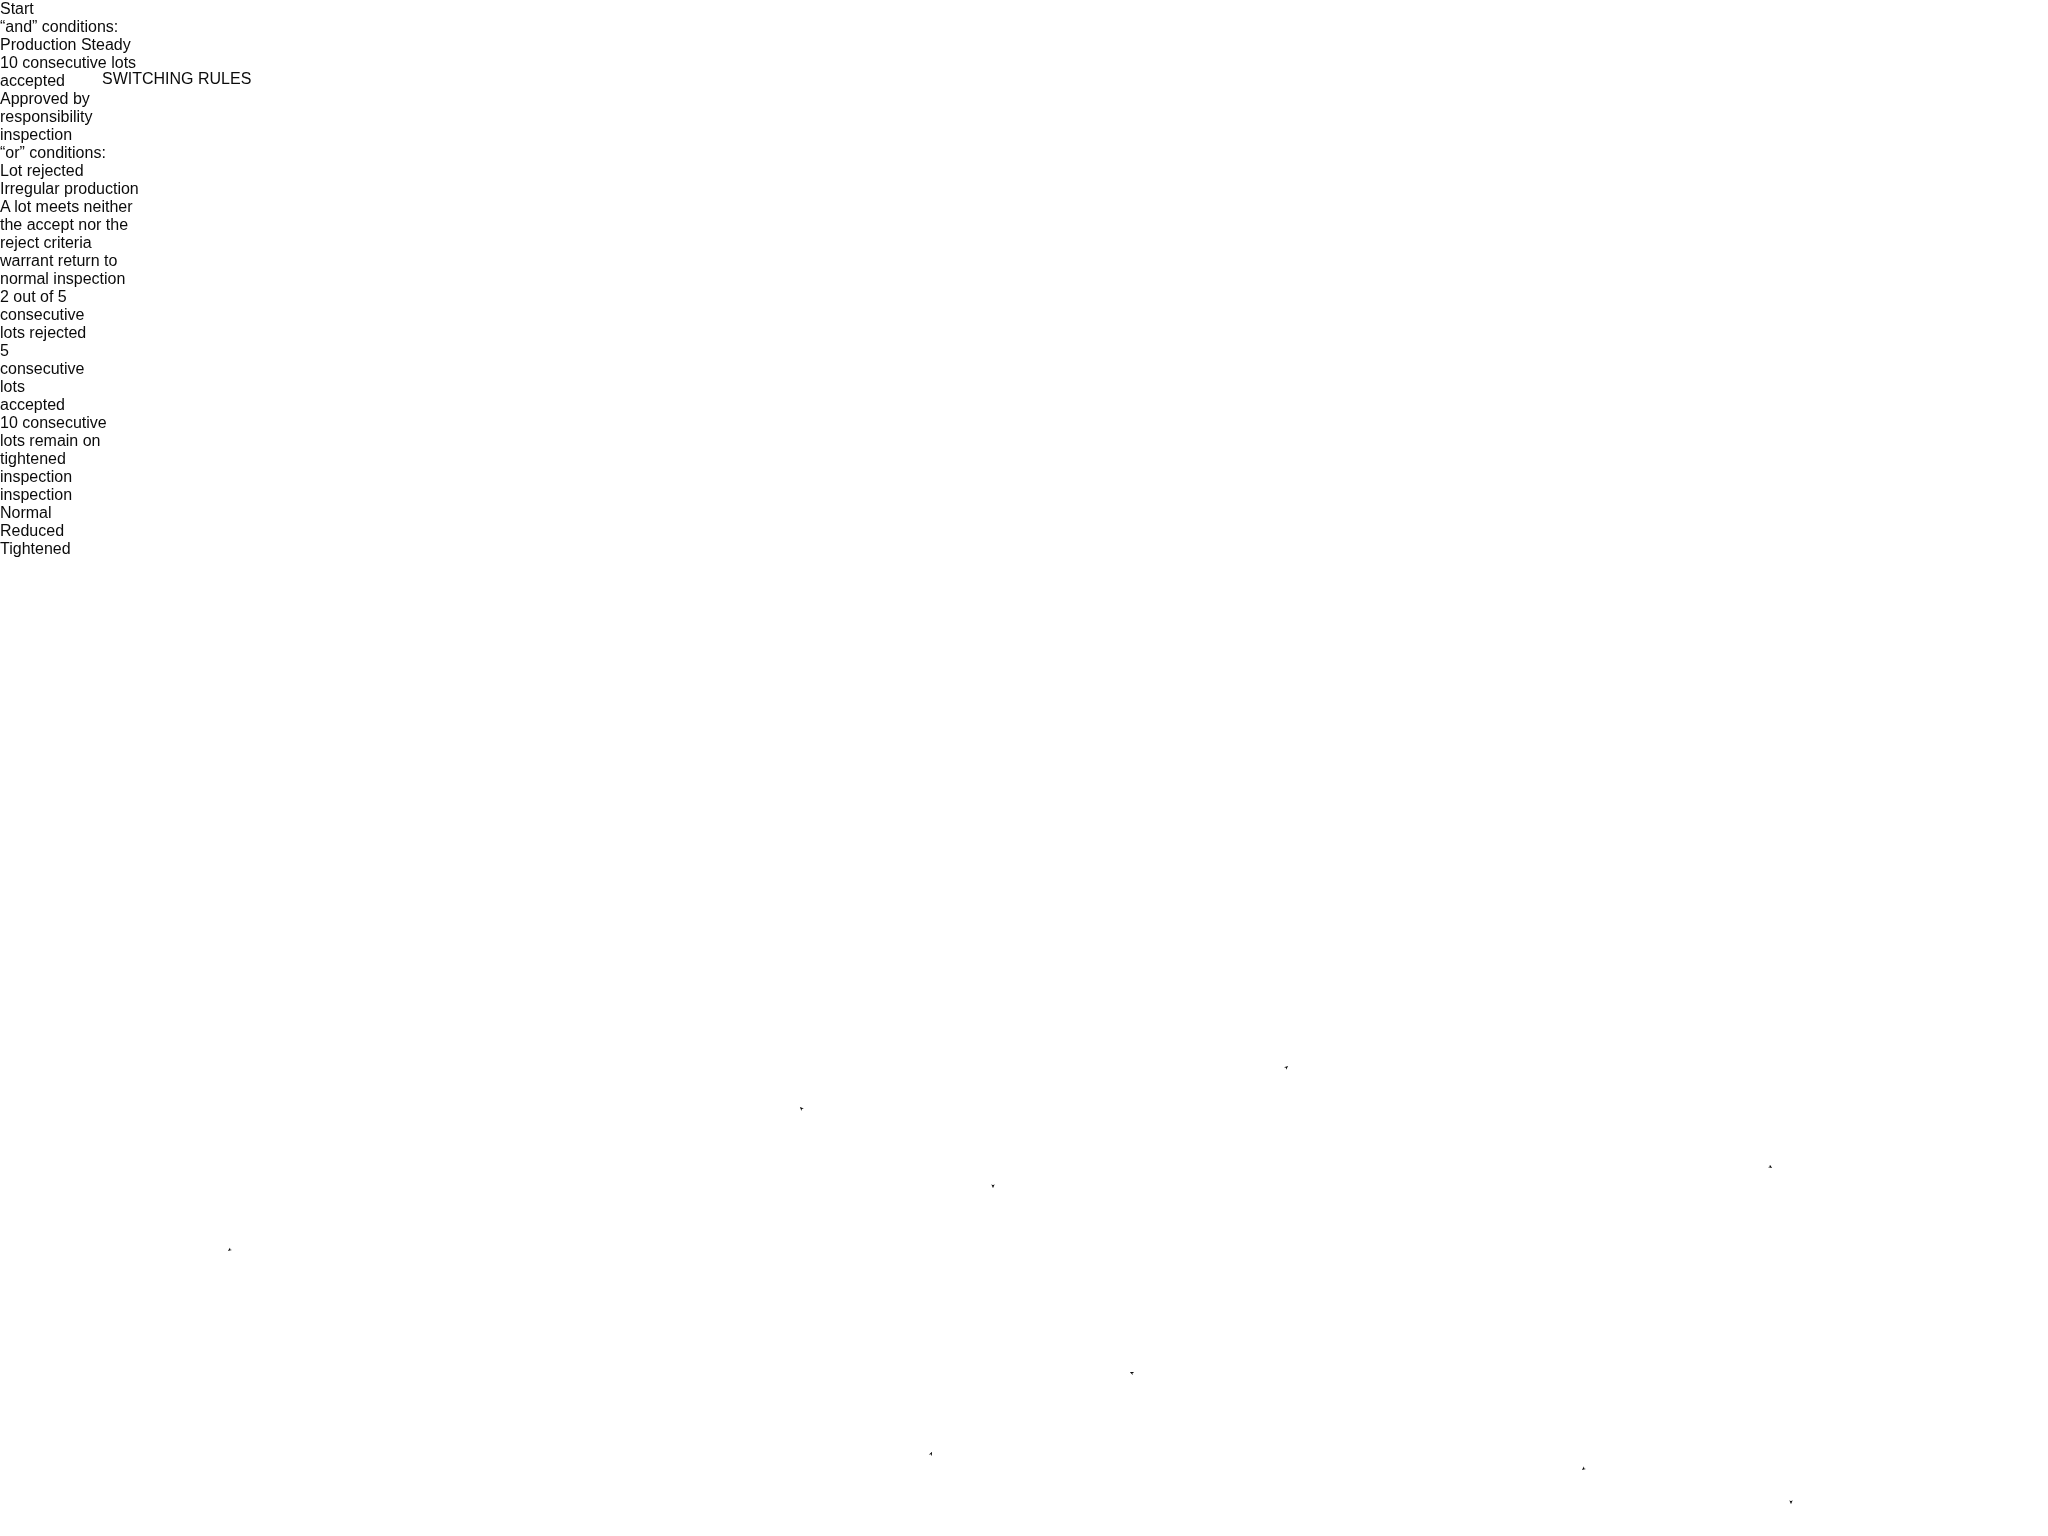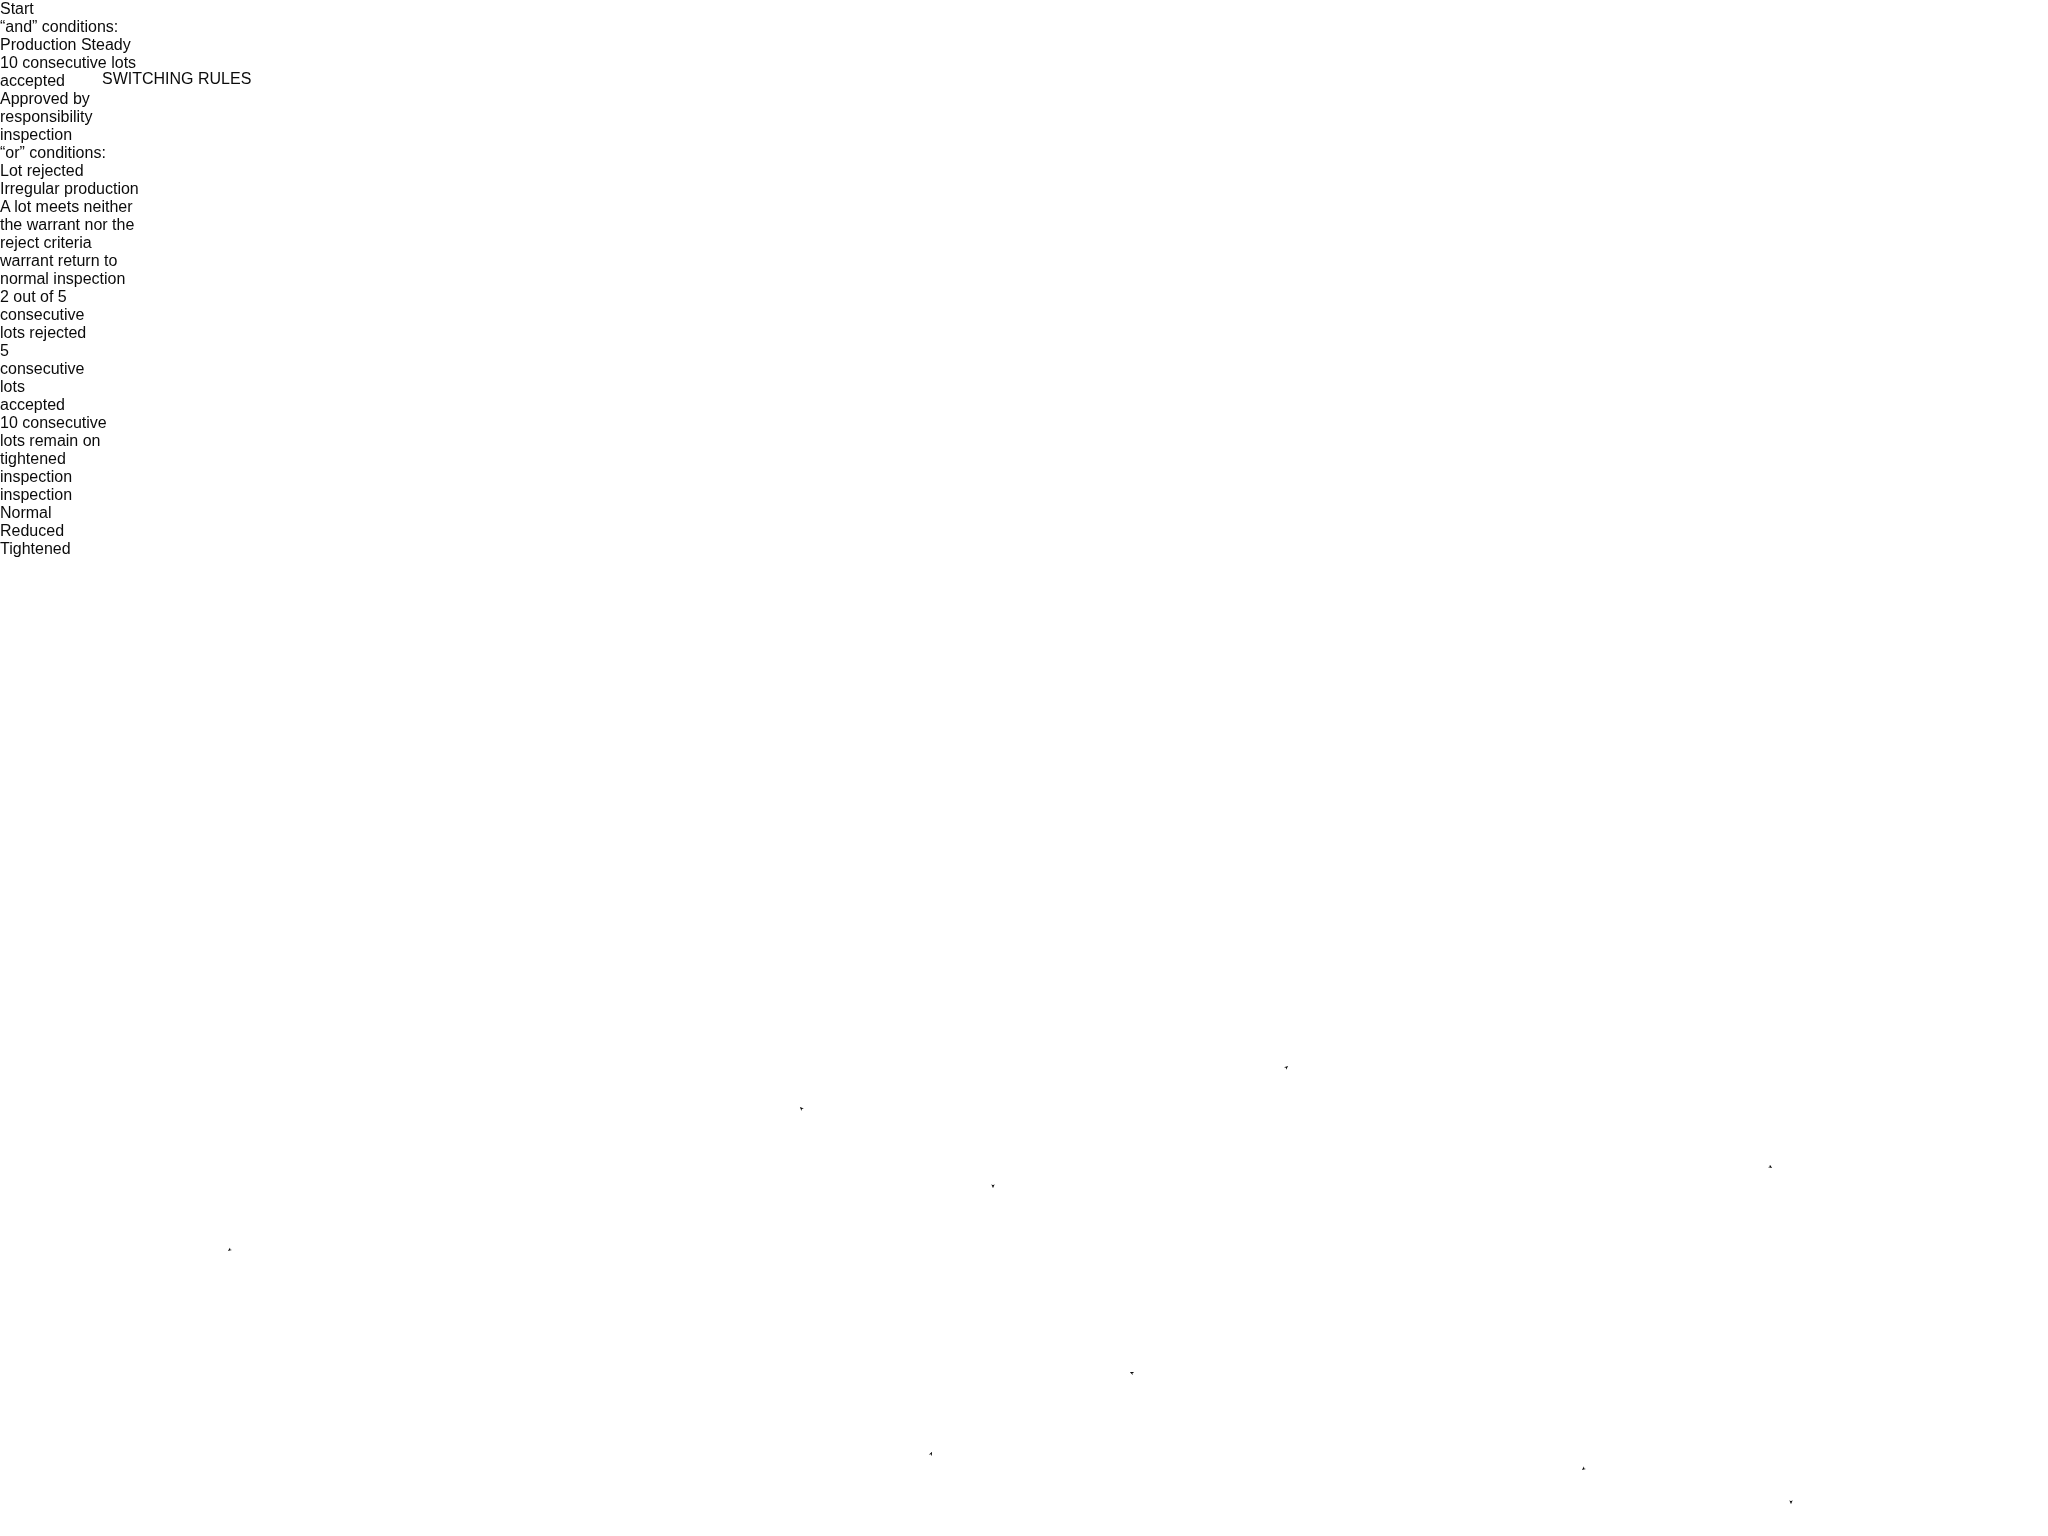--- a/index.html
+++ b/index.html
@@ -94,21 +94,21 @@
         <div class="line">inspection</div>
       </div>
   </div>
 
   <div class="fbox box-or">
     <div class="box-title">“or” conditions:</div>
     <div>
         <div class="line">Lot rejected</div>
         <div class="line">Irregular production</div>
         <div class="line">A lot meets neither</div>
-        <div class="line">the warrant nor the</div>
+        <div class="line">the accept nor the</div>
         <div class="line">reject criteria</div>
         <div class="line">warrant return to</div>
         <div class="line">normal inspection</div>
       </div>
   </div>
 
   
   <div class="fbox vcenter box-twofive">
       <div class="line">2 out of 5</div>
       <div class="line">consecutive</div>

